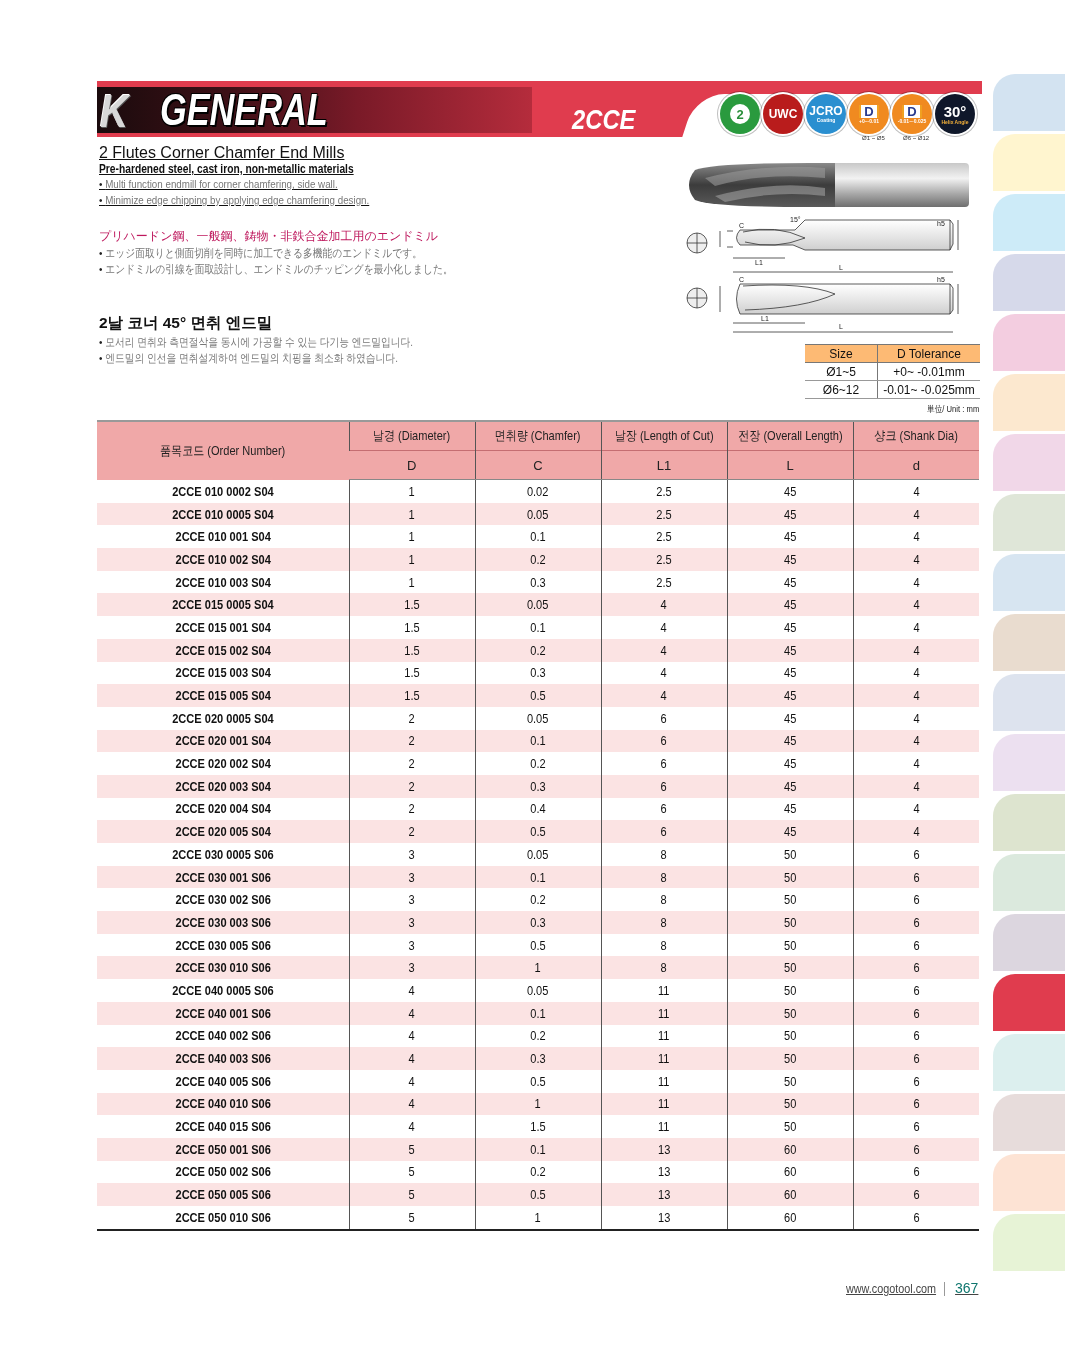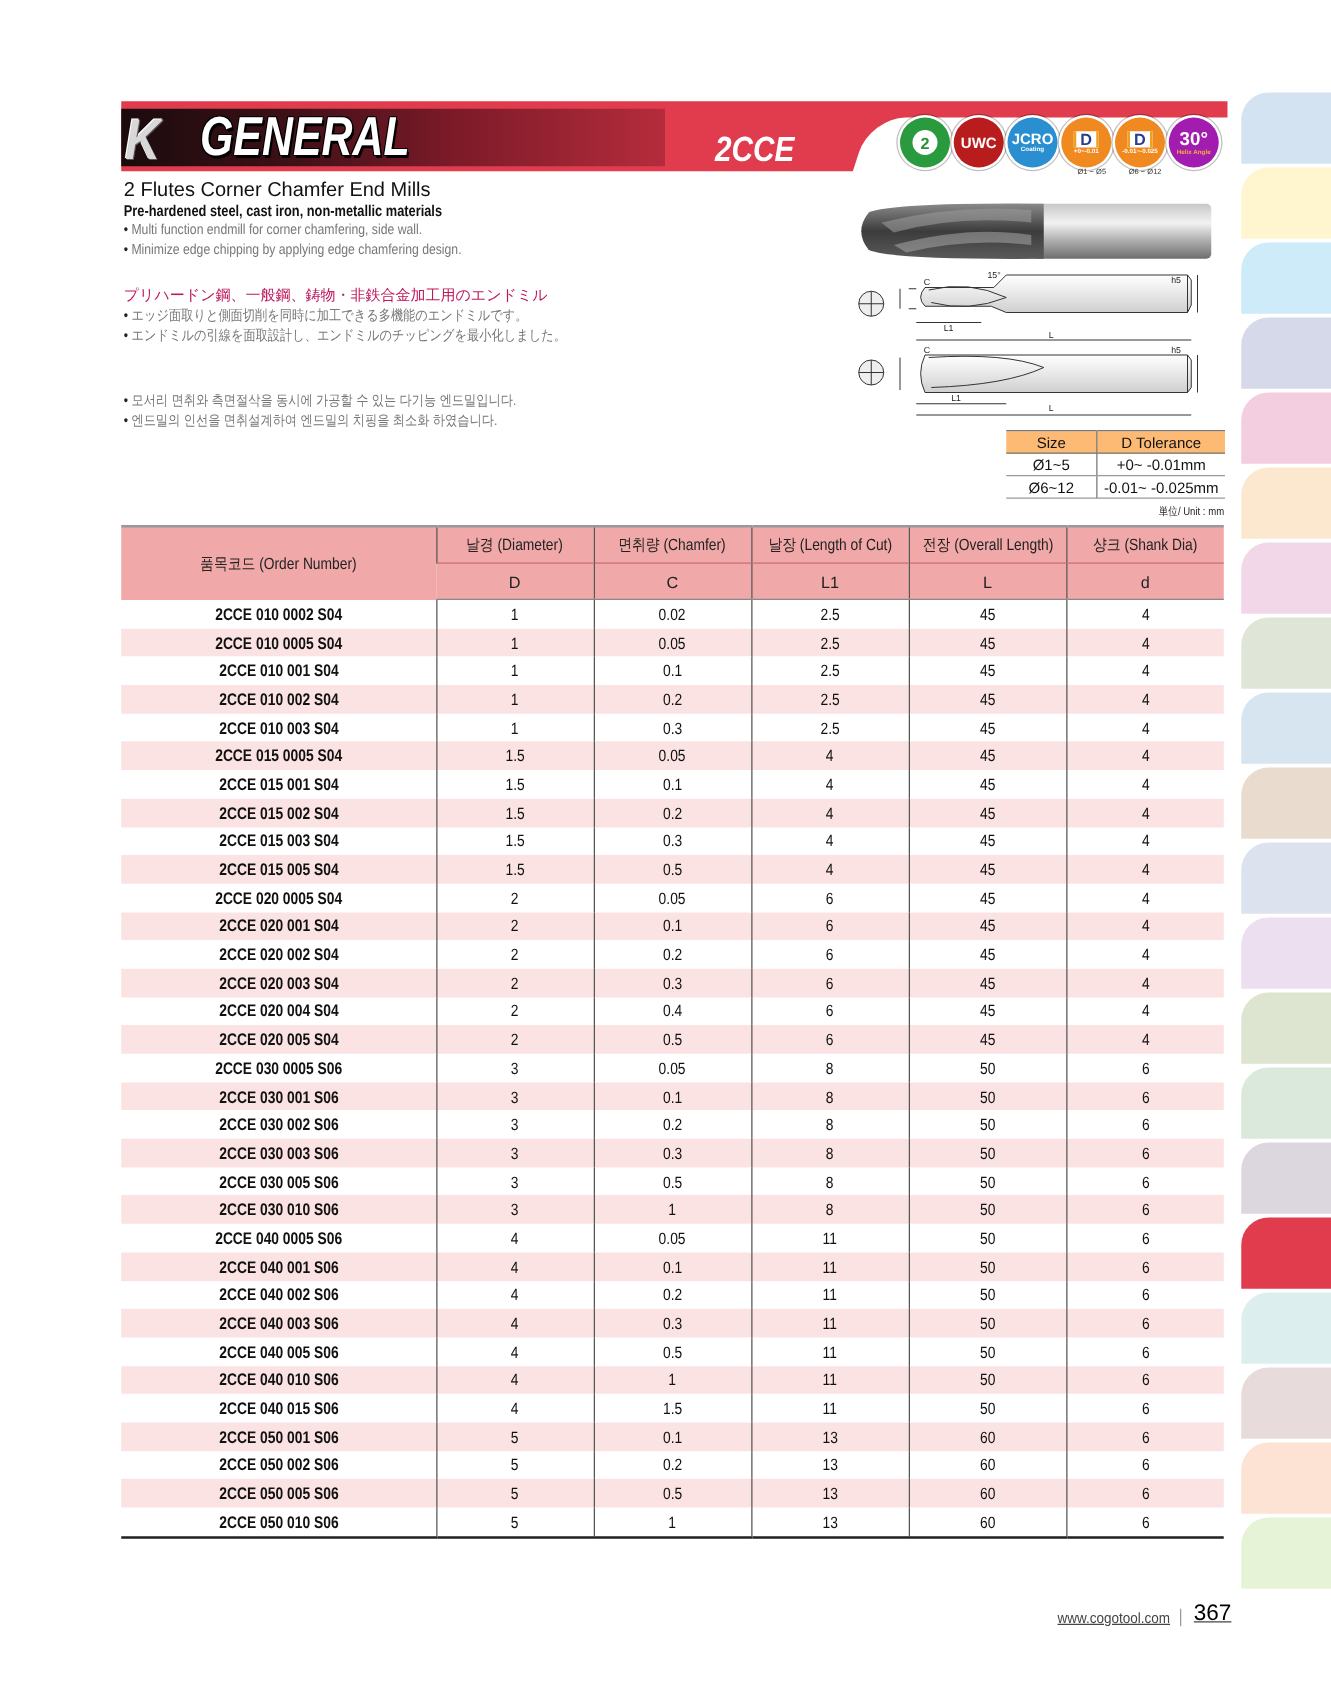--- a/index.html
+++ b/index.html
@@ -70,21 +70,21 @@
   .spec col.cn { width:126px; }
 
   
   .tabs { position:absolute; left:993px; top:74px; width:72px; }
   .tab { width:72px; height:57px; margin-bottom:3px; border-top-left-radius:22px; }
 
   
   .footer { position:absolute; left:836px; top:1280px; font-size:12px; color:#444; display:flex; align-items:flex-end; white-space:nowrap;text-decoration:underline; }
   .footer .url { transform:scaleX(0.9); transform-origin:right; }
   .footer .sep { width:1px; height:14px; background:#999; margin:0 10px 0 8px; }
-  .footer .pg { font-size:18px; color:#000000; }
+  .footer .pg { font-size:14px; color:#0f766e; }
 </style>
 </head>
 <body>
 
 <div class="band"></div>
 <div class="band-dark"></div>
 <div class="k-letter">K</div>
 <div class="brand-title">GENERAL</div>
 <div class="series-code">2CCE</div>
 <div class="notch"></div>
@@ -101,42 +101,43 @@
       <div class="sub">Coating</div>
     </div>
     <div class="badge d" style="background: rgb(240, 138, 32);">
       <div class="dbox">D</div>
       <div class="sub">+0~-0.01</div>
     </div>
     <div class="badge d" style="background: rgb(240, 138, 32);">
       <div class="dbox">D</div>
       <div class="sub">-0.01~-0.025</div>
     </div>
-    <div class="badge hx" style="background: #a21caf;">
+    <div class="badge hx" style="background: #0f172a;">
       <div class="main">30°</div>
       <div class="sub">Helix Angle</div>
     </div>
   </div>
 <div class="badge-cap" style="left:862px;">Ø1 ~ Ø5</div>
 <div class="badge-cap" style="left:903px;">Ø6 ~ Ø12</div>
 
-<div class="intro" style="top:144px;">
+<div class="intro" style="top:144px;text-decoration:underline;">
   <div class="h">2 Flutes Corner Chamfer End Mills</div>
   <div class="sub">Pre-hardened steel, cast iron, non-metallic materials</div>
   <div class="bullet">Multi function endmill for corner chamfering, side wall.</div>
   <div class="bullet">Minimize edge chipping by applying edge chamfering design.</div>
 </div>
 
 <div class="intro" style="top:228px;">
   <div class="subn">プリハードン鋼、一般鋼、鋳物・非鉄合金加工用のエンドミル</div>
   <div class="bullet">エッジ面取りと側面切削を同時に加工できる多機能のエンドミルです。</div>
   <div class="bullet">エンドミルの引線を面取設計し、エンドミルのチッピングを最小化しました。</div>
 </div>
 
 <div class="intro" style="top:313px;">
+  <div class="hb">2날 코너 45° 면취 엔드밀</div>
   <div class="bullet">모서리 면취와 측면절삭을 동시에 가공할 수 있는 다기능 엔드밀입니다.</div>
   <div class="bullet">엔드밀의 인선을 면취설계하여 엔드밀의 치핑을 최소화 하였습니다.</div>
 </div>
 
 <svg class="drawing" width="300" height="178" viewBox="0 0 300 178">
   <defs>
     <linearGradient id="g3d" x1="0" y1="0" x2="0" y2="1">
       <stop offset="0" stop-color="#c8c8c8"></stop>
       <stop offset="0.35" stop-color="#f2f2f2"></stop>
       <stop offset="0.7" stop-color="#a8a8a8"></stop>

